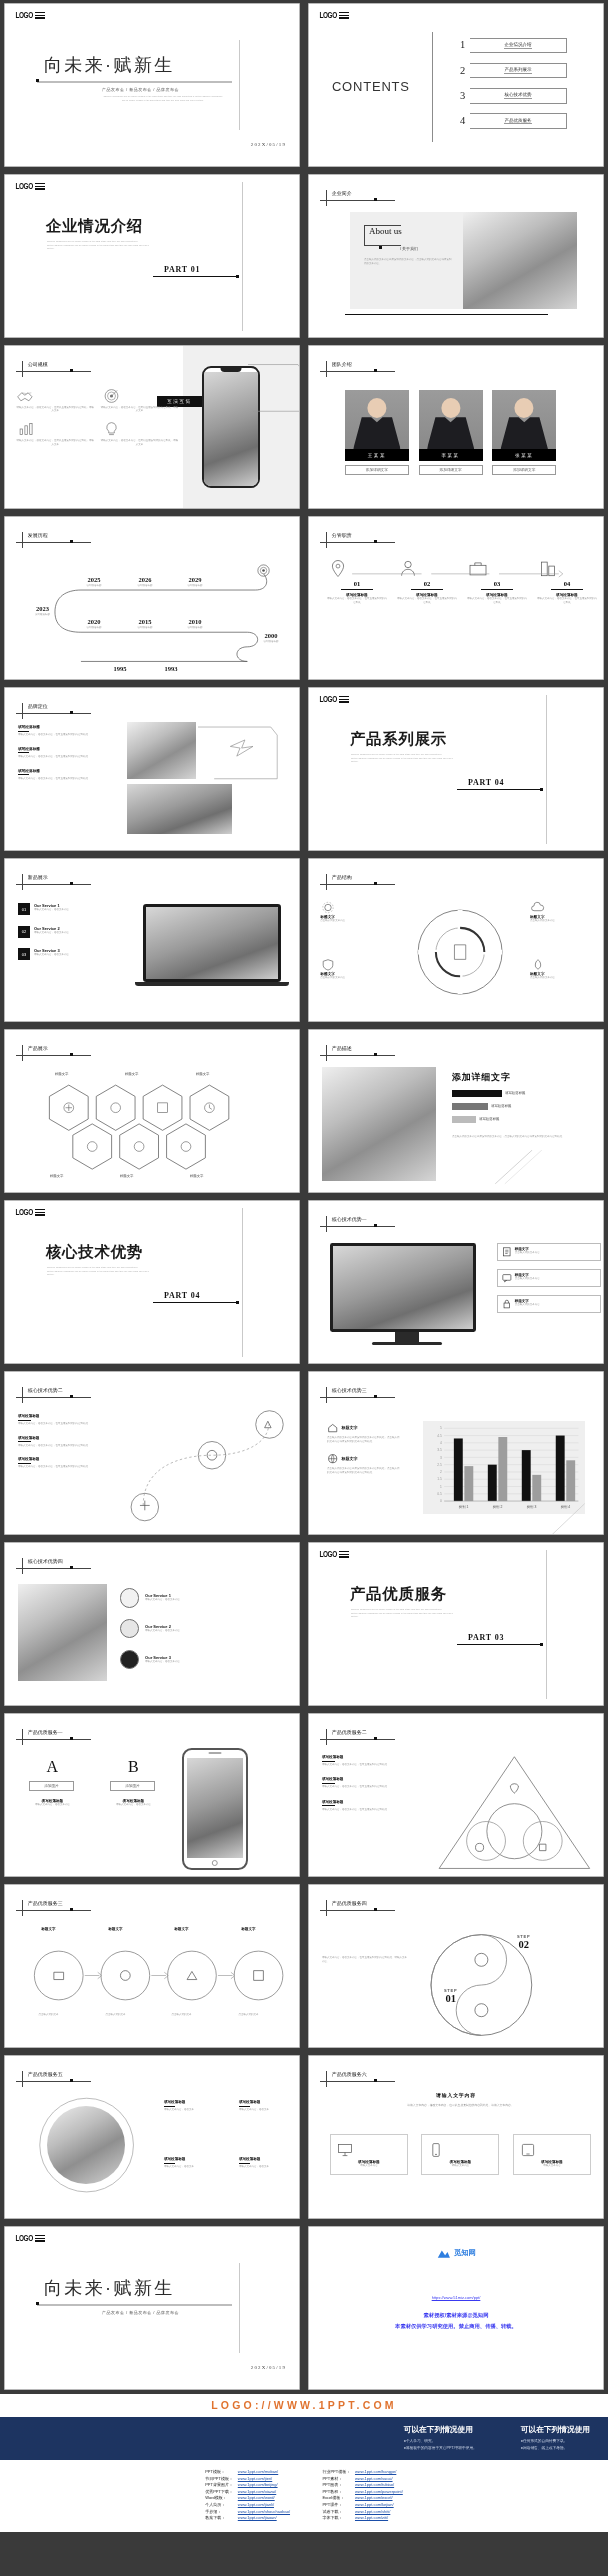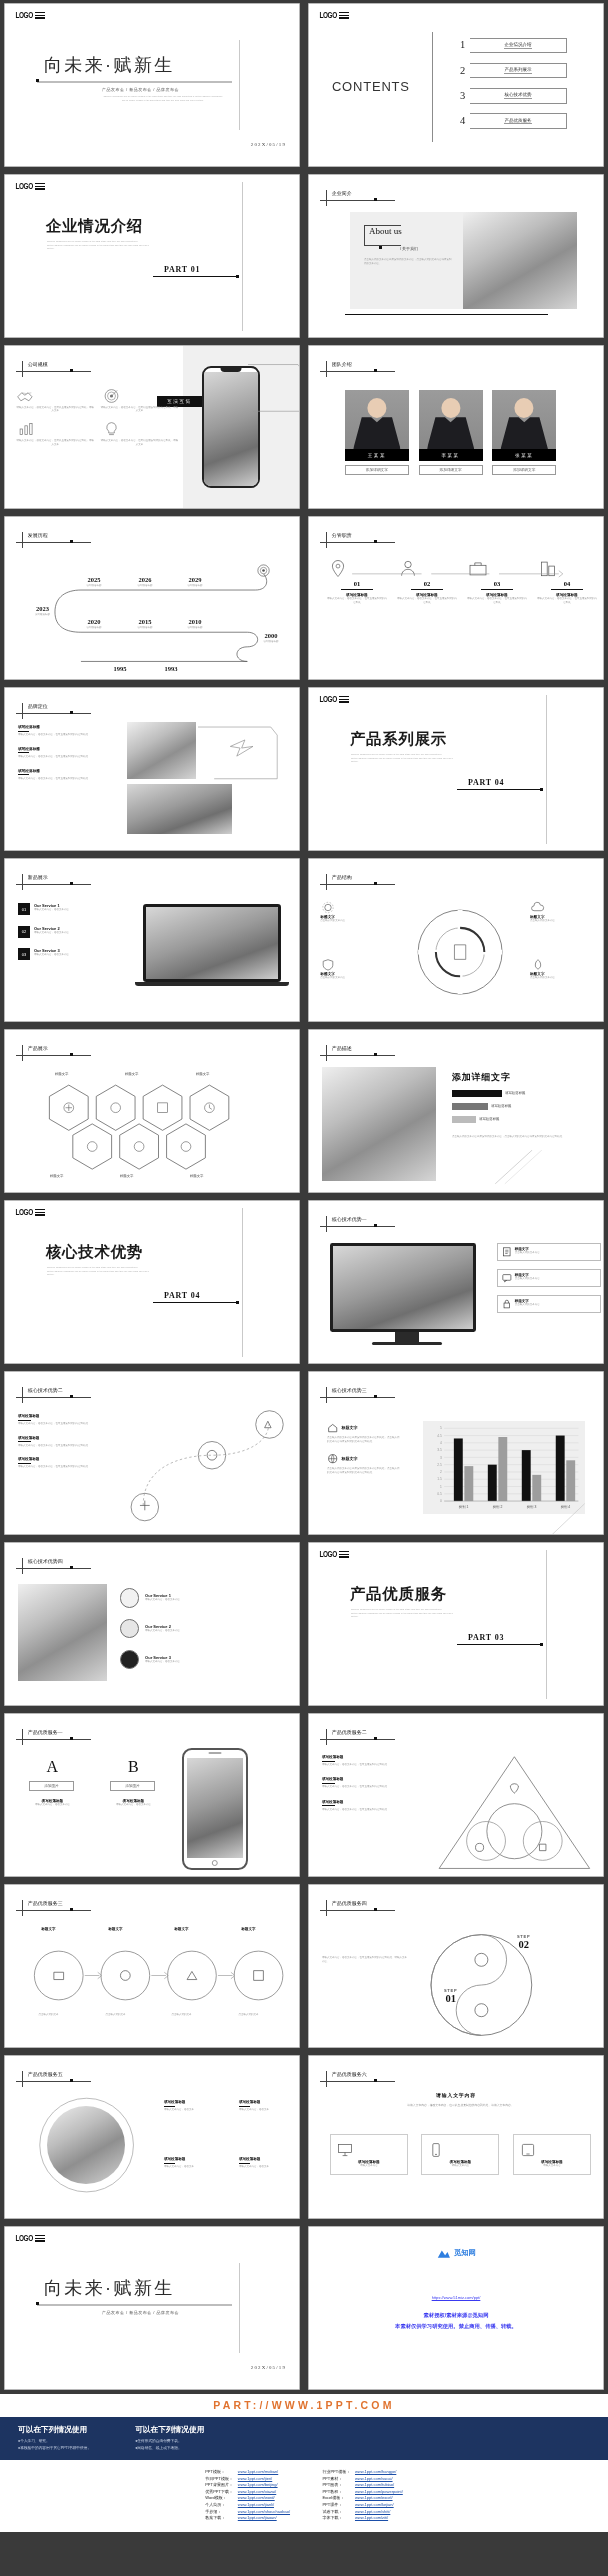--- a/index.html
+++ b/index.html
@@ -41,21 +41,21 @@
   .tiny3 { font-size:2.8px; line-height:1.5; color:#8f8f8f; }
   .lbl { font-size:3.7px; color:#111; font-weight:700; }
   .circ { border:0.8px solid #6f6f6f; border-radius:50%; }
   svg { display:block; }
   
   .footer { width:608px; background:#fff; }
   .fbar { background:#1d3461; color:#fff; display:flex; align-items:center; height:34px; }
   .fbar .brandbox { padding-left:11.4px; font:700 18.6px/1 "Liberation Serif",serif; letter-spacing:-0.8px;}
   .furl { text-align:center; color:#e0732f; font:700 10.5px/1 "Liberation Sans",sans-serif;
           letter-spacing:3.2px; padding:5.7px 0 7.3px; background:#fff;}
-  .fuse { background:#1d3461; color:#fff; padding:7.3px 18px 9px; display:flex; gap:44px;}
+  .fuse { background:#1d3461; color:#fff; padding:7.3px 18px 9px; display:flex; gap:44px;justify-content:flex-end;}
   .fuse h4 { margin:0 0 3.2px; font-size:7.7px; }
   .fuse p { margin:1.6px 0; font-size:3.7px; color:#cfd8ea; }
   .flinks { display:flex; gap:27.6px; justify-content:center; padding:8px 0 11.4px; background:#fff;}
   .flinks table { border-collapse:collapse; }
   .flinks td { font-size:4px; color:#222; padding:0.8px 2.4px; white-space:nowrap;}
   .flinks td.a { color:#1b4ea8; text-decoration:underline; }
 </style>
 </head>
 <body>
 
@@ -1012,21 +1012,21 @@
   </div>
   <div style="position:absolute;left:0;top:68px;width:100%;text-align:center;font-size:4px;color:#3a3af0;text-decoration:underline;">https://www.51miz.com/ppt/</div>
   <div style="position:absolute;left:0;top:85px;width:100%;text-align:center;font-size:5.3px;font-weight:700;color:#3a3af0;">素材授权/素材来源@觅知网</div>
   <div style="position:absolute;left:0;top:96px;width:100%;text-align:center;font-size:5.3px;font-weight:700;color:#3a3af0;">本素材仅供学习研究使用。禁止商用、传播、转载。</div>
 </div>
     </div>
 
 </div>
 
 <div class="footer">
-  <div class="furl">PART://WWW.1PPT.COM</div>
+  <div class="furl">LOGO://WWW.1PPT.COM</div>
   <div class="fuse">
     <div>
       <h4>可以在下列情况使用</h4>
       <p>●个人学习、研究。</p>
       <p>●将模板中的内容用于其它PPT/书籍中使用。</p>
     </div>
     <div>
       <h4>可以在下列情况使用</h4>
       <p>●任何形式的自由付费下载。</p>
       <p>●网络销售、线上或下考播。</p>

